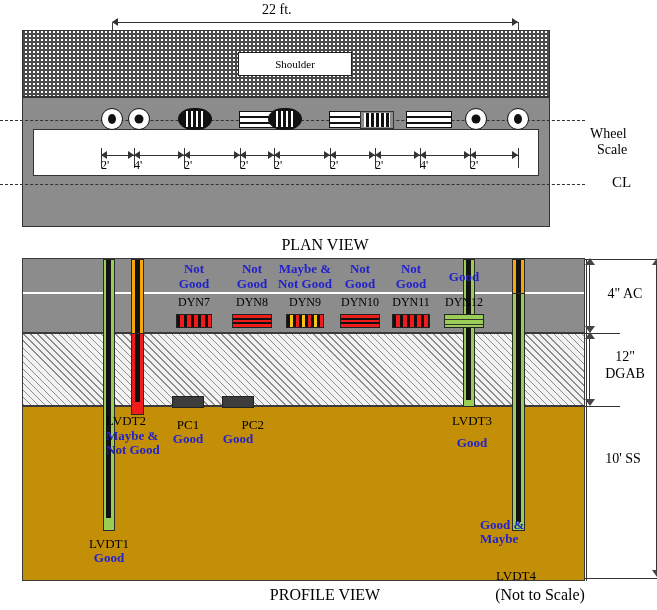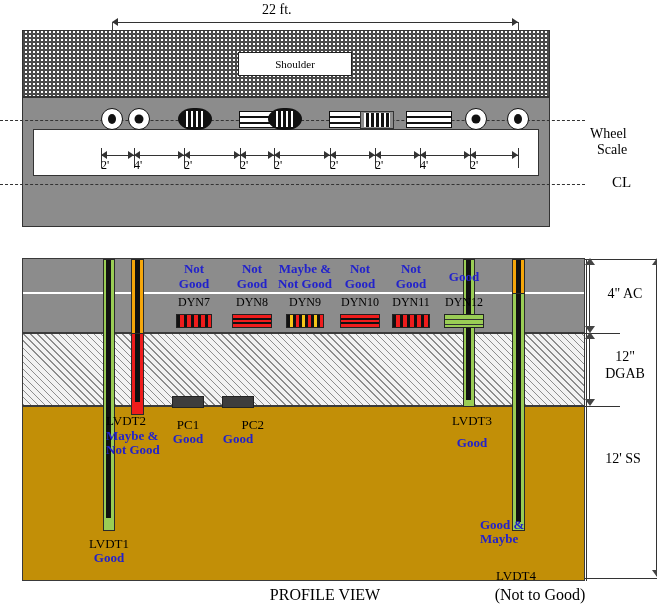--- a/index.html
+++ b/index.html
@@ -247,20 +247,21 @@
       <div class="dimline" style="left: 420px; top: 155px; width: 50px;"></div>
       <div class="arrowL" style="left: 420px; top: 151px;"></div>
       <div class="arrowR" style="left: 464px; top: 151px;"></div>
       <div class="dimtxt" style="left: 420px; top: 158px; width: 50px;">4'</div>
       <div class="dimline" style="left: 470px; top: 155px; width: 48px;"></div>
       <div class="arrowL" style="left: 470px; top: 151px;"></div>
       <div class="arrowR" style="left: 512px; top: 151px;"></div>
       <div class="dimtxt" style="left: 470px; top: 158px; width: 48px;">2'</div>
     </div>
 
+  <div class="caption ctr" style="left:205px;top:236px;width:240px;">PLAN VIEW</div>
 
   <div class="abs" id="prof-ac"></div>
   <div class="abs" id="prof-acline"></div>
   <div class="abs" id="prof-dgab"></div>
   <div class="abs" id="prof-ss"></div>
 
   <div class="rod" style="left:103px;top:259px;width:12px;height:272px;background:#9acd55;border:1px solid #2a2a2a;box-sizing:border-box;">
     <div style="position:absolute;left:2px;top:0;width:5px;height:258px;background:#111;"></div>
   </div>
 
@@ -336,18 +337,18 @@
   <div class="arrUp" style="left:585px;top:332px;"></div>
   <div class="arrDn" style="left:585px;top:399px;"></div>
   <div class="vtxt" style="left:594px;top:348px;width:62px;">
     <span>12"</span><br>
     <span>DGAB</span>
   </div>
 
   <div class="vdim" style="left:656px;top:262px;height:314px;"></div>
   <div class="arrUp" style="left:652px;top:258px;"></div>
   <div class="arrDn" style="left:652px;top:570px;"></div>
-  <div class="vtxt" style="left:594px;top:450px;width:58px;">12' SS</div>
+  <div class="vtxt" style="left:594px;top:450px;width:58px;">10' SS</div>
 
   <div class="caption ctr" style="left:215px;top:586px;width:220px;">PROFILE VIEW</div>
-  <div class="caption ctr" style="left:470px;top:586px;width:140px;">(Not to Good)</div>
+  <div class="caption ctr" style="left:470px;top:586px;width:140px;">(Not to Scale)</div>
 
 </div>
 
 </body></html>

